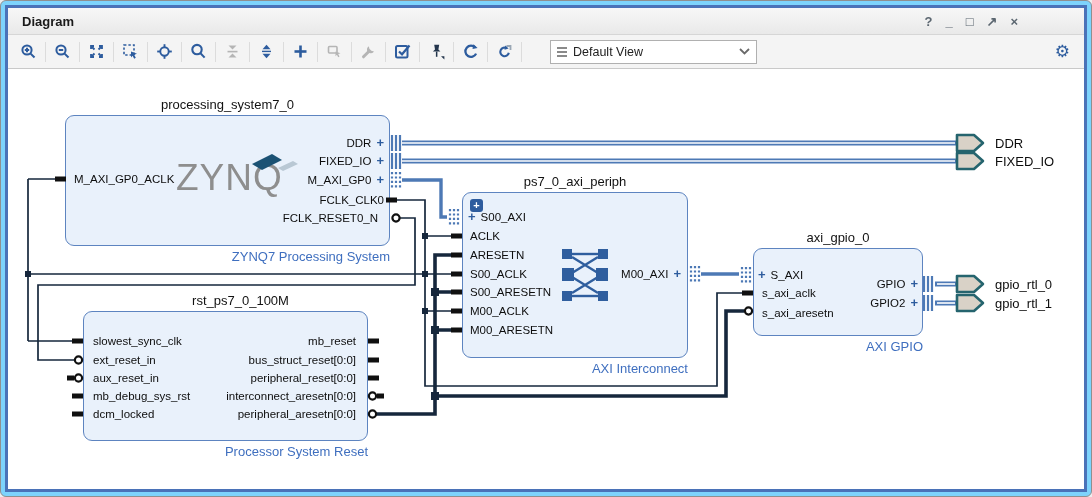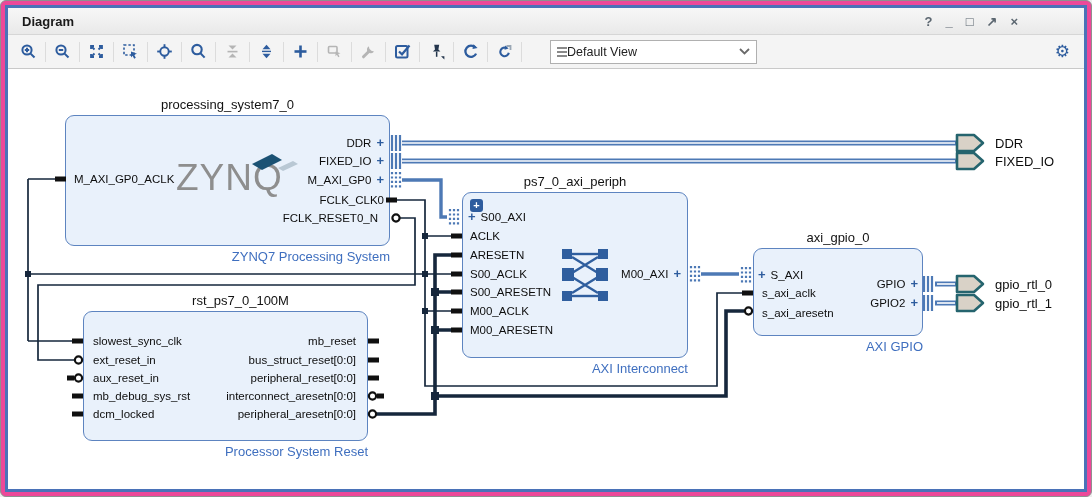--- a/index.html
+++ b/index.html
@@ -1,26 +1,26 @@
 <!DOCTYPE html>
 <html><head>
 <meta charset="utf-8">
 <style>
   html,body{margin:0;padding:0}
   body{width:1092px;height:497px;background:#ededed;font-family:"Liberation Sans",sans-serif;position:relative;overflow:hidden}
-  .win{position:absolute;inset:0;border:1px solid #8f8f8f;border-radius:6px;background:#ec4899}
+  .win{position:absolute;inset:0;border:1px solid #8f8f8f;border-radius:6px;background:#7dd3fc}
   .frame{position:absolute;inset:4px;border:3px solid #4a72b8;background:#f4f4f4;display:flex;flex-direction:column}
   .titlebar{height:26px;background:linear-gradient(#f7f7f7,#e9e9e9);display:flex;align-items:center;padding:0 14px;border-bottom:1px solid #d6d6d6;flex:0 0 auto}
   .title{font-weight:bold;font-size:13px;color:#1a1a1a}
   .tb-icons{margin-left:auto;display:flex;gap:13px;color:#5b6670;font-size:13px;font-weight:bold;margin-right:52px}
   .tb-icons span{cursor:default}
   .toolbar{height:33px;background:#f4f4f4;border-bottom:1px solid #c9c9c9;display:flex;align-items:center;padding:0 6px;flex:0 0 auto}
   .tool{width:29px;height:26px;display:flex;align-items:center;justify-content:center}
   .sep{width:1px;height:20px;background:#dcdcdc;margin:0 2px}
-  .combo{margin-left:26px;width:193px;height:22px;background:#fff;border:1px solid #b0b0b0;display:flex;align-items:center;padding:0 6px;}
+  .combo{margin-left:26px;width:193px;height:22px;background:#fff;border:1px solid #b0b0b0;display:flex;align-items:center;padding:0 6px;gap:6px}
   .combo .lbl{font-size:12.5px;color:#222;flex:1}
   .bars i{display:block;width:10px;height:2px;background:#8a8a8a;margin:2px 0}
   .gear{margin-left:auto;margin-right:8px;font-size:17px;color:#2d5c9e}
   .canvas{flex:1;background:#fff;position:relative;overflow:hidden}
   .block{position:absolute;background:#e9f1fb;border:1.5px solid #5d84c0;border-radius:9px;box-sizing:border-box}
   .btitle{position:absolute;font-size:13px;color:#121212;text-align:center;white-space:nowrap}
   .btype{position:absolute;font-size:13px;color:#3f6fbf;text-align:right;white-space:nowrap}
   .port{position:absolute;font-size:11.5px;color:#0d0d0d;white-space:nowrap;line-height:16px;height:16px;display:flex;gap:5px;align-items:center}
   .plus{color:#2d5c9e;font-weight:bold;font-size:13px;line-height:14px}
   .xlabel{position:absolute;font-size:13px;color:#0d0d0d;line-height:17px;white-space:nowrap}

